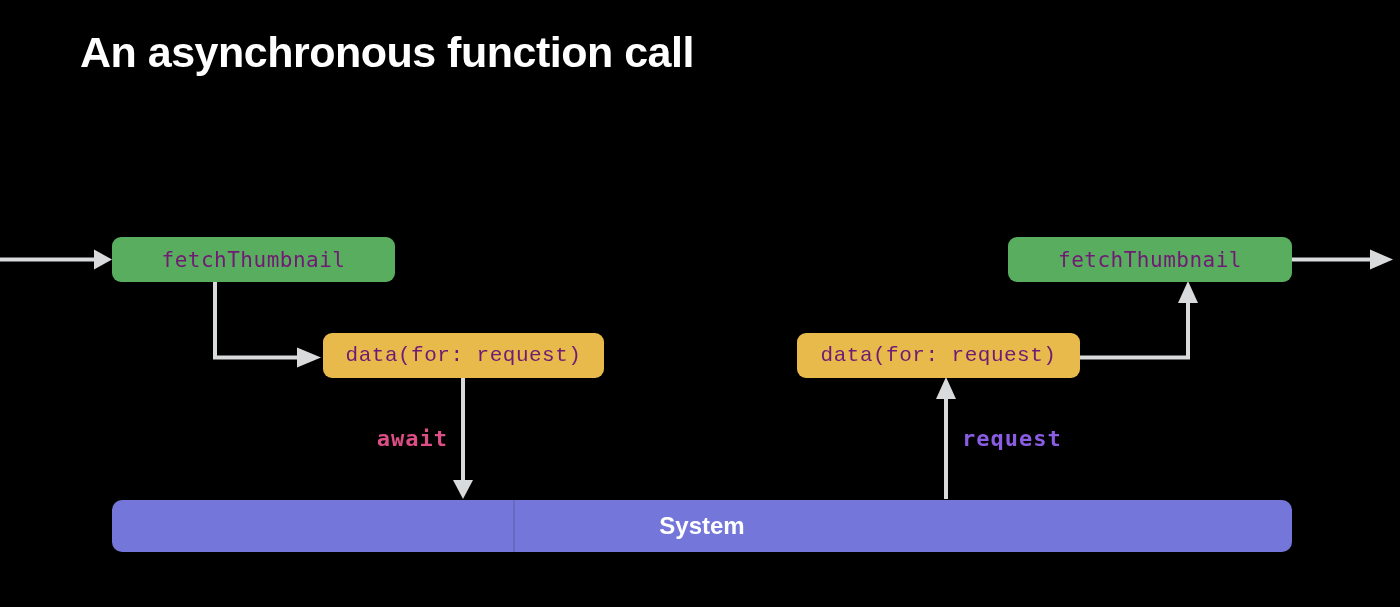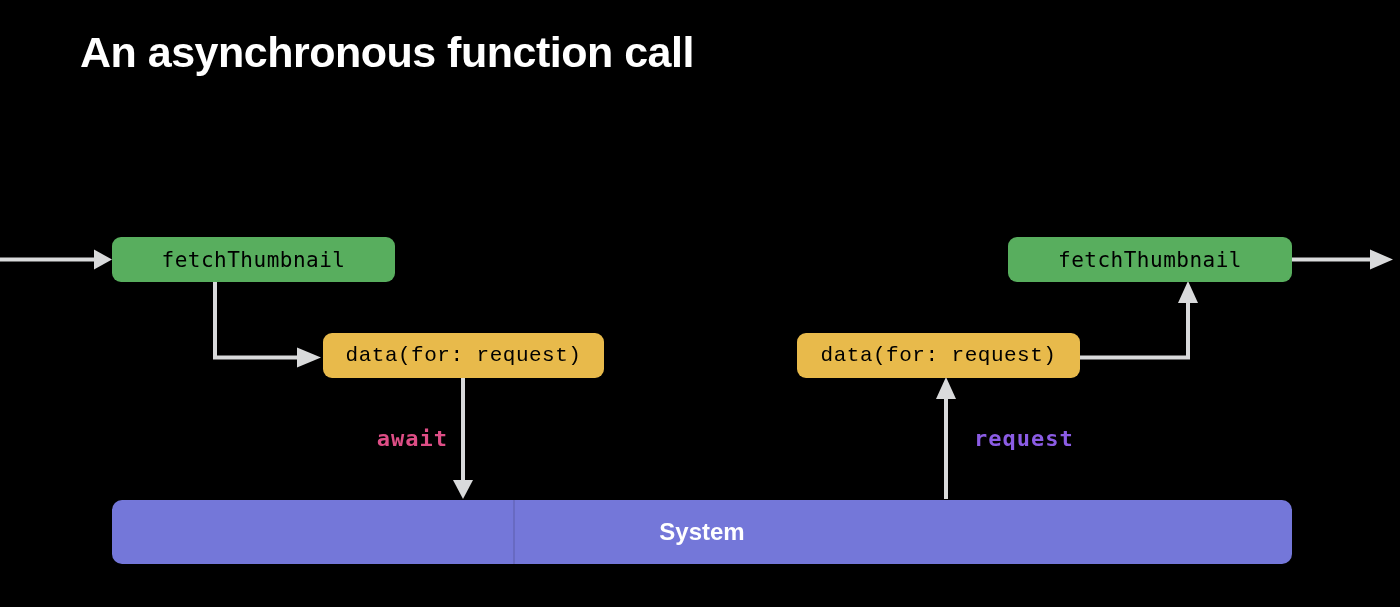--- a/index.html
+++ b/index.html
@@ -40,21 +40,21 @@
   .arrow-head {
     fill: var(--arrow-gray, #d9dadb);
     stroke: none;
   }
   .node {
     position: absolute;
     display: flex;
     align-items: center;
     justify-content: center;
     border-radius: 9px;
-    color: #000000;
+    color: #701a75;
     font-family: "DejaVu Sans Mono", monospace;
     font-size: 21px;
     letter-spacing: 0.5px;
     white-space: nowrap;
   }
   .node-function {
     background: var(--function-green, #58ae5e);
   }
   .node-async-call {
     background: var(--call-yellow, #e8ba4b);
@@ -62,21 +62,21 @@
   }
   .fetch-left  { left: 112px; top: 237px; width: 283px; height: 45px; }
   .data-left   { left: 323px; top: 333px; width: 281px; height: 45px; }
   .data-right  { left: 797px; top: 333px; width: 283px; height: 45px; }
   .fetch-right { left: 1008px; top: 237px; width: 284px; height: 45px; }
   .system-bar {
     position: absolute;
     left: 112px;
     top: 500px;
     width: 1180px;
-    height: 64px;
+    height: 52px;
     background: var(--system-purple, #7477d9);
     border-radius: 10px;
     display: flex;
     align-items: center;
     justify-content: center;
     color: #fff;
     font-size: 24px;
     font-weight: 700;
   }
   .system-seam {
@@ -87,21 +87,20 @@
     height: 100%;
     background: rgba(0,0,0,0.10);
   }
   .edge-label {
     position: absolute;
     font-family: "DejaVu Sans Mono", monospace;
     font-size: 22px;
     font-weight: 700;
     letter-spacing: 1px;
     white-space: nowrap;
-    margin-left: 12px;
   }
   .await-label {
     right: 952px;
     top: 426px;
     color: var(--await-pink, #de4e86);
   }
   .resume-label {
     left: 962px;
     top: 426px;
     color: var(--resume-purple, #8b5ce4);

